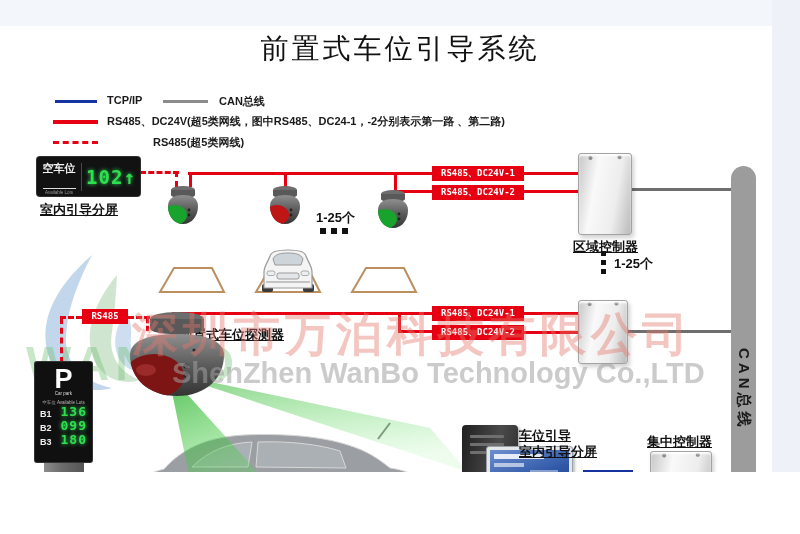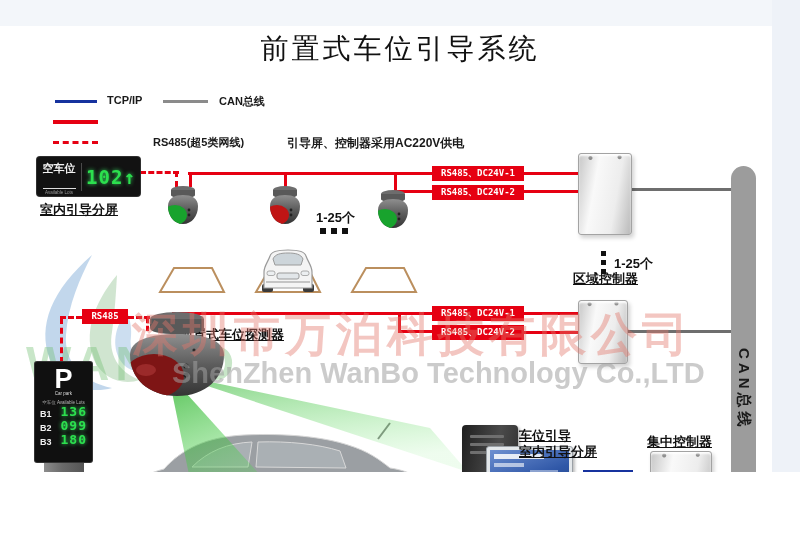--- a/index.html
+++ b/index.html
@@ -131,23 +131,23 @@
   <div class="abs strip-top"></div>
   <div class="abs strip-right"></div>
 
   <div class="abs title">前置式车位引导系统</div>
 
   <div class="abs sw sw-blue" style="left:55px;top:100px;width:42px;"></div>
   <div class="abs lg-text" style="left:107px;top:94px;">TCP/IP</div>
   <div class="abs sw sw-gray" style="left:163px;top:100px;width:45px;"></div>
   <div class="abs lg-text" style="left:219px;top:94px;">CAN总线</div>
   <div class="abs sw sw-red" style="left:53px;top:120px;width:45px;"></div>
+  <div class="abs lg-text" style="left:107px;top:114px;">RS485、DC24V(超5类网线，图中RS485、DC24-1，-2分别表示第一路 、第二路)</div>
   <div class="abs sw sw-red-d" style="left:53px;top:141px;width:45px;"></div>
   <div class="abs lg-text" style="left:107px;top:135px;margin-left:46px;">RS485(超5类网线)</div>
-  <div class="abs lg-text" style="left:287px;top:135px;font-size:12px;">引导屏、控制器采用AC220V供电</div>
 
   <div class="abs screen">
     <div class="screen-left">
       <span class="screen-cn">空车位</span>
       <span class="screen-en">Available Lots</span>
     </div>
     <div class="screen-div"></div>
     <div class="screen-val led">102↑</div>
   </div>
   <div class="abs caption" style="left:40px;top:201px;">室内引导分屏</div>
@@ -194,21 +194,21 @@
     <circle cx="25" cy="26" r="1.4" fill="#222"></circle>
       <circle cx="25" cy="31" r="1.4" fill="#222"></circle>
   </svg>
 
   <div class="abs count-label" style="left:316px;top:209px;">1-25个</div>
   <div class="abs dot" style="left:320px;top:228px;"></div>
   <div class="abs dot" style="left:331px;top:228px;"></div>
   <div class="abs dot" style="left:342px;top:228px;"></div>
 
   <div class="abs ctrl" style="left:578px;top:153px;width:52px;height:80px;"></div>
-  <div class="abs caption" style="left:573px;top:238px;margin-top:32px;">区域控制器</div>
+  <div class="abs caption" style="left:573px;top:238px;">区域控制器</div>
   <div class="abs wire w-gray-h" style="left:631px;top:188px;width:101px;"></div>
 
   <div class="abs dot" style="left:601px;top:251px;width:5px;height:5px;"></div>
   <div class="abs dot" style="left:601px;top:260px;width:5px;height:5px;"></div>
   <div class="abs dot" style="left:601px;top:269px;width:5px;height:5px;"></div>
   <div class="abs count-label" style="left:614px;top:255px;">1-25个</div>
 
   <div class="abs canbar">
     <span>CAN总线</span>
   </div>

